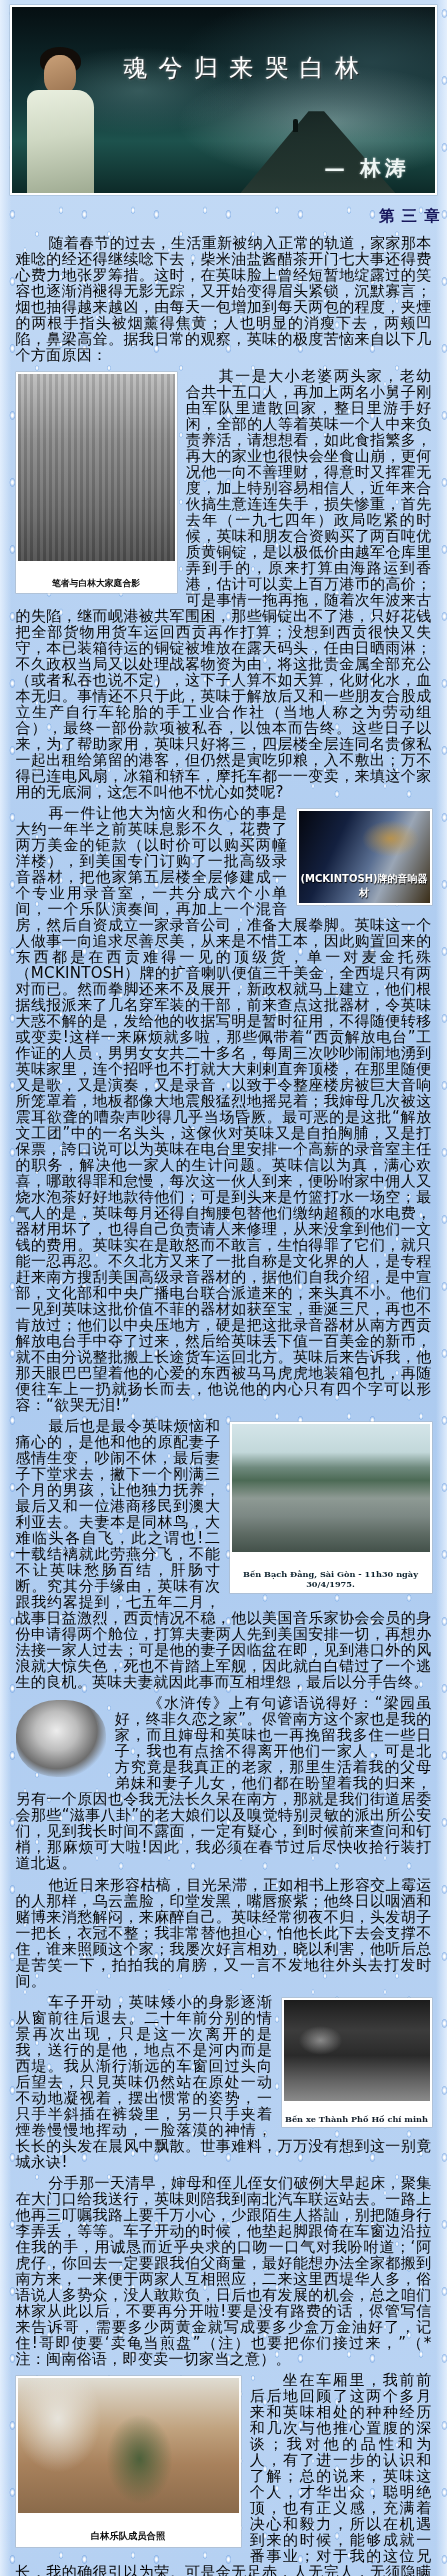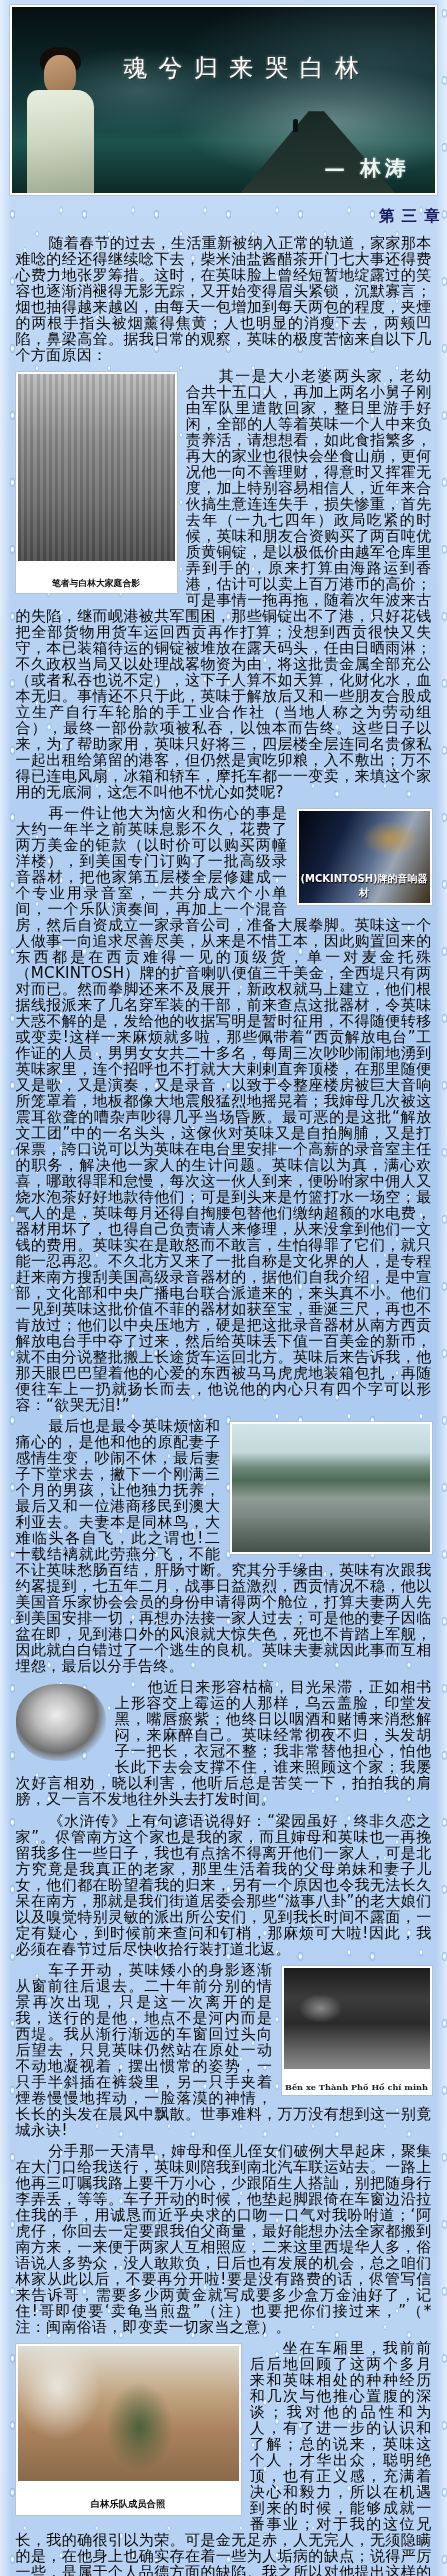--- a/index.html
+++ b/index.html
@@ -133,29 +133,30 @@
 
 
     <figure class="fig-right fig-mcintosh" style="width:135px">
       <div class="photo ph-mcintosh"></div>
       <figcaption class="cap-mcintosh">(MCKINTOSH)牌的音响器材</figcaption>
     </figure>
     <p>再一件让他大为恼火和伤心的事是大约一年半之前英味息影不久，花费了两万美金的钜款（以时价可以购买两幢洋楼），到美国专门订购了一批高级录音器材，把他家第五层楼全层修建成一个专业用录音室，一共分成六个小单间，一个乐队演奏间，再加上一个混音房，然后自资成立一家录音公司，准备大展拳脚。英味这一个人做事一向追求尽善尽美，从来是不惜工本，因此购置回来的东西都是在西贡难得一见的顶级货，单一对麦金托殊（MCKINTOSH）牌的扩音喇叭便值三千美金，全西堤只有两对而已。然而拳脚还来不及展开，新政权就马上建立，他们根据线报派来了几名穿军装的干部，前来查点这批器材，令英味大惑不解的是，发给他的收据写明是暂时征用，不得随便转移或变卖!这样一来麻烦就多啦，那些佩带着“西贡解放电台”工作证的人员，男男女女共二十多名，每周三次吵吵闹闹地湧到英味家里，连个招呼也不打就大大剌剌直奔顶楼，在那里随便又是歌，又是演奏，又是录音，以致于令整座楼房被巨大音响所笼罩着，地板都像大地震般猛烈地摇晃着；我婶母几次被这震耳欲聋的嘈杂声吵得几乎当场昏厥。最可恶的是这批“解放文工团”中的一名头头，这傢伙对英味又是自拍胸脯，又是打保票，誇口说可以为英味在电台里安排一个高薪的录音室主任的职务，解决他一家人的生计问题。英味信以为真，满心欢喜，哪敢得罪和怠慢，每次这一伙人到来，便吩咐家中佣人又烧水泡茶好好地款待他们；可是到头来是竹篮打水一场空；最气人的是，英味每月还得自掏腰包替他们缴纳超额的水电费，器材用坏了，也得自己负责请人来修理，从来没拿到他们一文钱的费用。英味实在是敢怒而不敢言，生怕得罪了它们，就只能一忍再忍。不久北方又来了一批自称是文化界的人，是专程赶来南方搜刮美国高级录音器材的，据他们自我介绍，是中宣部，文化部和中央广播电台联合派遣来的，来头真不小。他们一见到英味这批价值不菲的器材如获至宝，垂涎三尺，再也不肯放过；他们以中央压地方，硬是把这批录音器材从南方西贡解放电台手中夺了过来，然后给英味丢下值一百美金的新币，就不由分说整批搬上长途货车运回北方。英味后来告诉我，他那天眼巴巴望着他的心爱的东西被马马虎虎地装箱包扎，再随便往车上一扔就扬长而去，他说他的内心只有四个字可以形容：“欲哭无泪!”</p>
 
     <figure class="fig-right" style="width:202px">
       <div class="photo ph-harbor"></div>
+      <figcaption class="cap-harbor">Bến Bạch Đằng, Sài Gòn - 11h30 ngày 30/4/1975.</figcaption>
     </figure>
     <p>最后也是最令英味烦恼和痛心的，是他和他的原配妻子感情生变，吵闹不休，最后妻子下堂求去，撇下一个刚满三个月的男孩，让他独力抚养，最后又和一位港商移民到澳大利亚去。夫妻本是同林鸟，大难临头各自飞，此之谓也!二十载结褵就此劳燕分飞，不能不让英味愁肠百结，肝肠寸断。究其分手缘由，英味有次跟我约畧提到，七五年二月，战事日益激烈，西贡情况不稳，他以美国音乐家协会会员的身份申请得两个舱位，打算夫妻两人先到美国安排一切，再想办法接一家人过去；可是他的妻子因临盆在即，见到港口外的风浪就大惊失色，死也不肯踏上军舰，因此就白白错过了一个逃生的良机。英味夫妻就因此事而互相埋怨，最后以分手告终。</p>
 
     <figure class="fig-left fig-hands" style="width:90px">
       <div class="photo ph-hands"></div>
     </figure>
+    <p>《水浒传》上有句谚语说得好：“梁园虽好，终非久恋之家”。侭管南方这个家也是我的家，而且婶母和英味也一再挽留我多住一些日子，我也有点捨不得离开他们一家人，可是北方究竟是我真正的老家，那里生活着我的父母弟妹和妻子儿女，他们都在盼望着我的归来，另有一个原因也令我无法长久呆在南方，那就是我们街道居委会那些“滋事八卦”的老大娘们以及嗅觉特别灵敏的派出所公安们，见到我长时间不露面，一定有疑心，到时候前来查问和钉梢，那麻烦可大啦!因此，我必须在春节过后尽快收拾行装打道北返。</p>
+
     <p>他近日来形容枯槁，目光呆滞，正如相书上形容交上霉运的人那样，乌云盖脸，印堂发黑，嘴唇瘀紫；他终日以咽酒和赌博来消愁解闷，来麻醉自己。英味经常彻夜不归，头发胡子一把长，衣冠不整；我非常替他担心，怕他长此下去会支撑不住，谁来照顾这个家；我屡次好言相劝，晓以利害，他听后总是苦笑一下，拍拍我的肩膀，又一言不发地往外头去打发时间。</p>
-
-    <p>《水浒传》上有句谚语说得好：“梁园虽好，终非久恋之家”。侭管南方这个家也是我的家，而且婶母和英味也一再挽留我多住一些日子，我也有点捨不得离开他们一家人，可是北方究竟是我真正的老家，那里生活着我的父母弟妹和妻子儿女，他们都在盼望着我的归来，另有一个原因也令我无法长久呆在南方，那就是我们街道居委会那些“滋事八卦”的老大娘们以及嗅觉特别灵敏的派出所公安们，见到我长时间不露面，一定有疑心，到时候前来查问和钉梢，那麻烦可大啦!因此，我必须在春节过后尽快收拾行装打道北返。</p>
 
     <figure class="fig-right" style="width:150px">
       <div class="photo ph-bus"></div>
       <figcaption class="cap-bus">Bến xe Thành Phố Hồ chí minh</figcaption>
     </figure>
     <p>车子开动，英味矮小的身影逐渐从窗前往后退去。二十年前分别的情景再次出现，只是这一次离开的是我，送行的是他，地点不是河内而是西堤。我从渐行渐远的车窗回过头向后望去，只見英味仍然站在原处一动不动地凝视着，摆出惯常的姿势，一只手半斜插在裤袋里，另一只手夹着煙卷慢慢地挥动，一脸落漠的神情，长长的头发在晨风中飘散。世事难料，万万没有想到这一别竟城永诀!</p>
 
     <p>分手那一天清早，婶母和侄儿侄女们破例大早起床，聚集在大门口给我送行，英味则陪我到南北汽车联运站去。一路上他再三叮嘱我路上要千万小心，少跟陌生人搭訕，别把随身行李弄丢，等等。车子开动的时候，他垫起脚跟倚在车窗边沿拉住我的手，用诚恳而近乎央求的口吻一口气对我吩咐道；‘阿虎仔，你回去一定要跟我伯父商量，最好能想办法全家都搬到南方来，一来便于两家人互相照应，二来这里西堤华人多，俗语说人多势众，没人敢欺负，日后也有发展的机会，总之咱们林家从此以后，不要再分开啦!要是没有路费的话，侭管写信来告诉哥，需要多少两黄金就写成要多少盒万金油好了，记住!哥即使要‘卖龟当煎盘”（注）也要把你们接过来，”（*注：闽南俗语，即变卖一切家当之意）。</p>
 
     <figure class="fig-left" style="width:225px">

